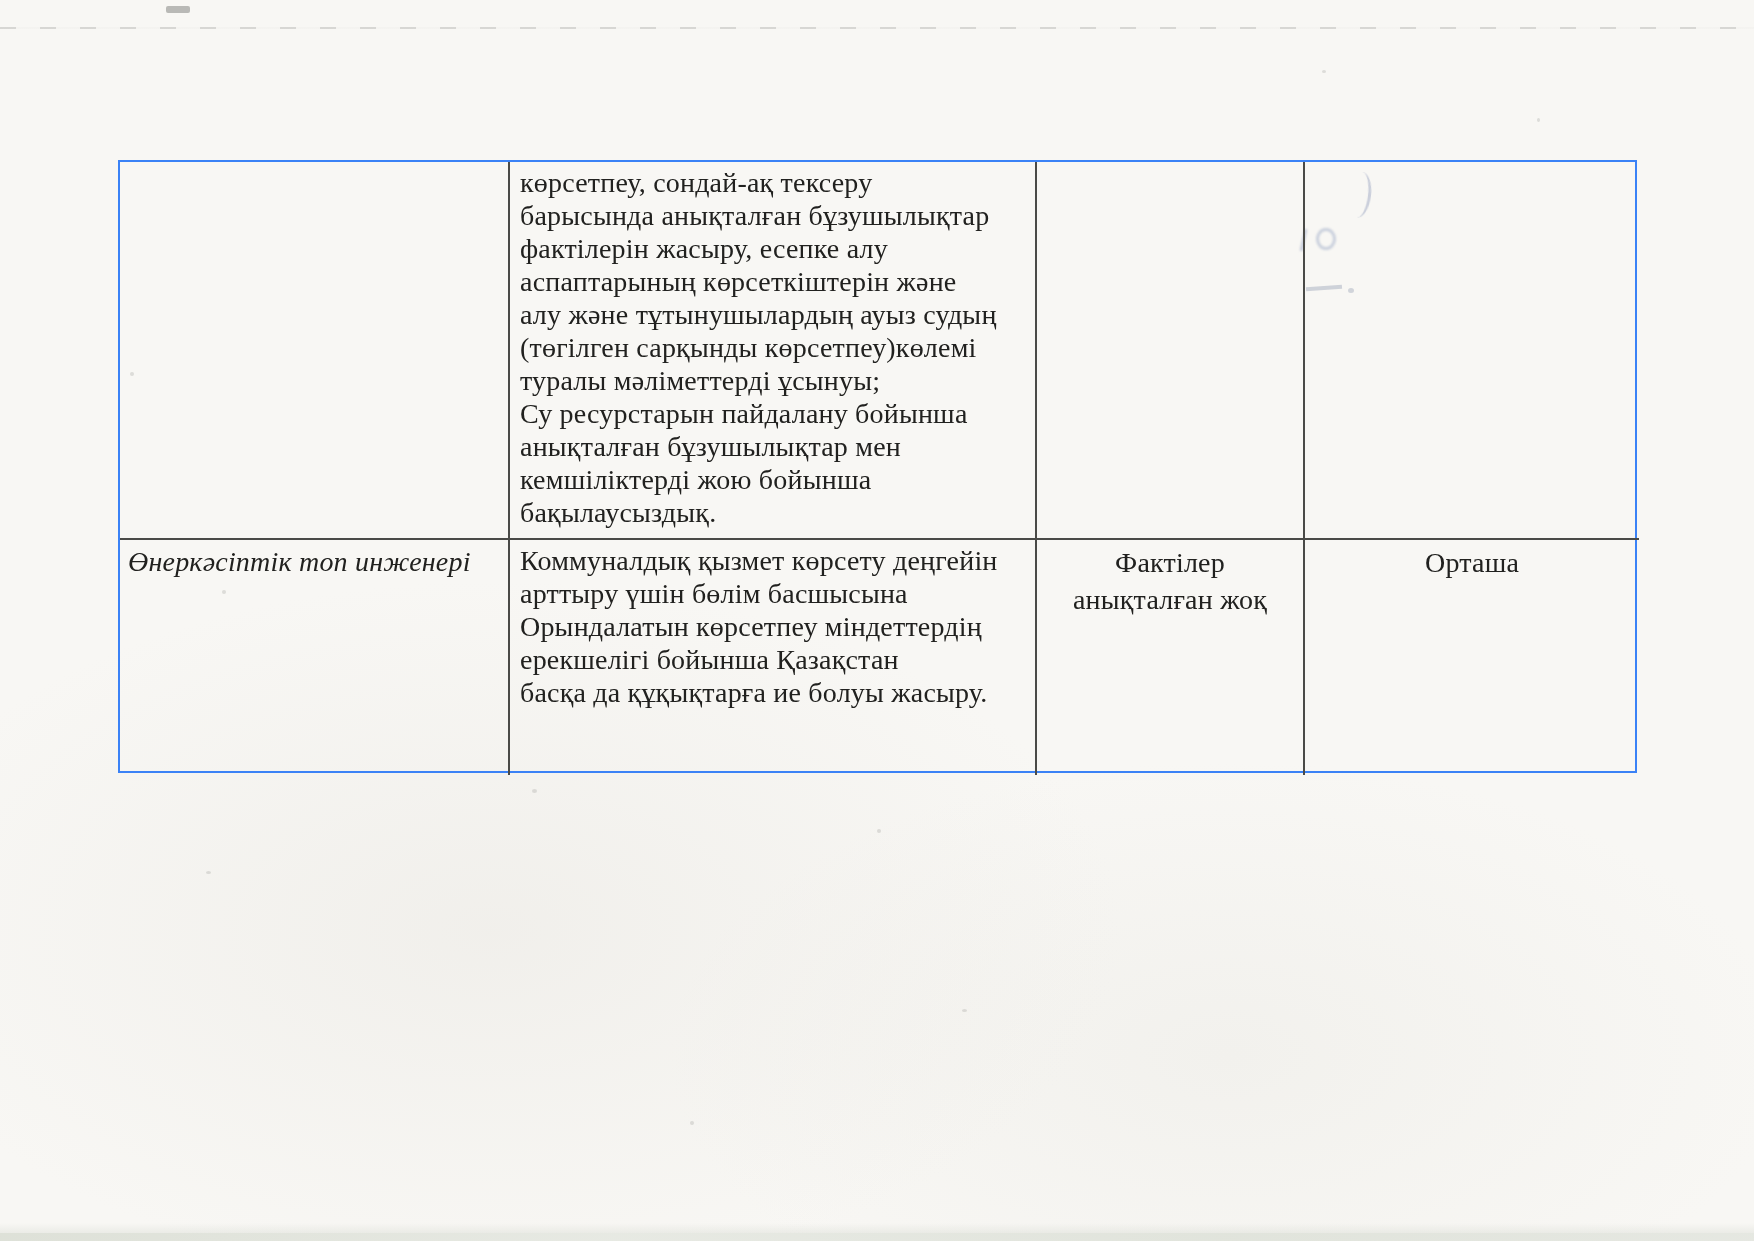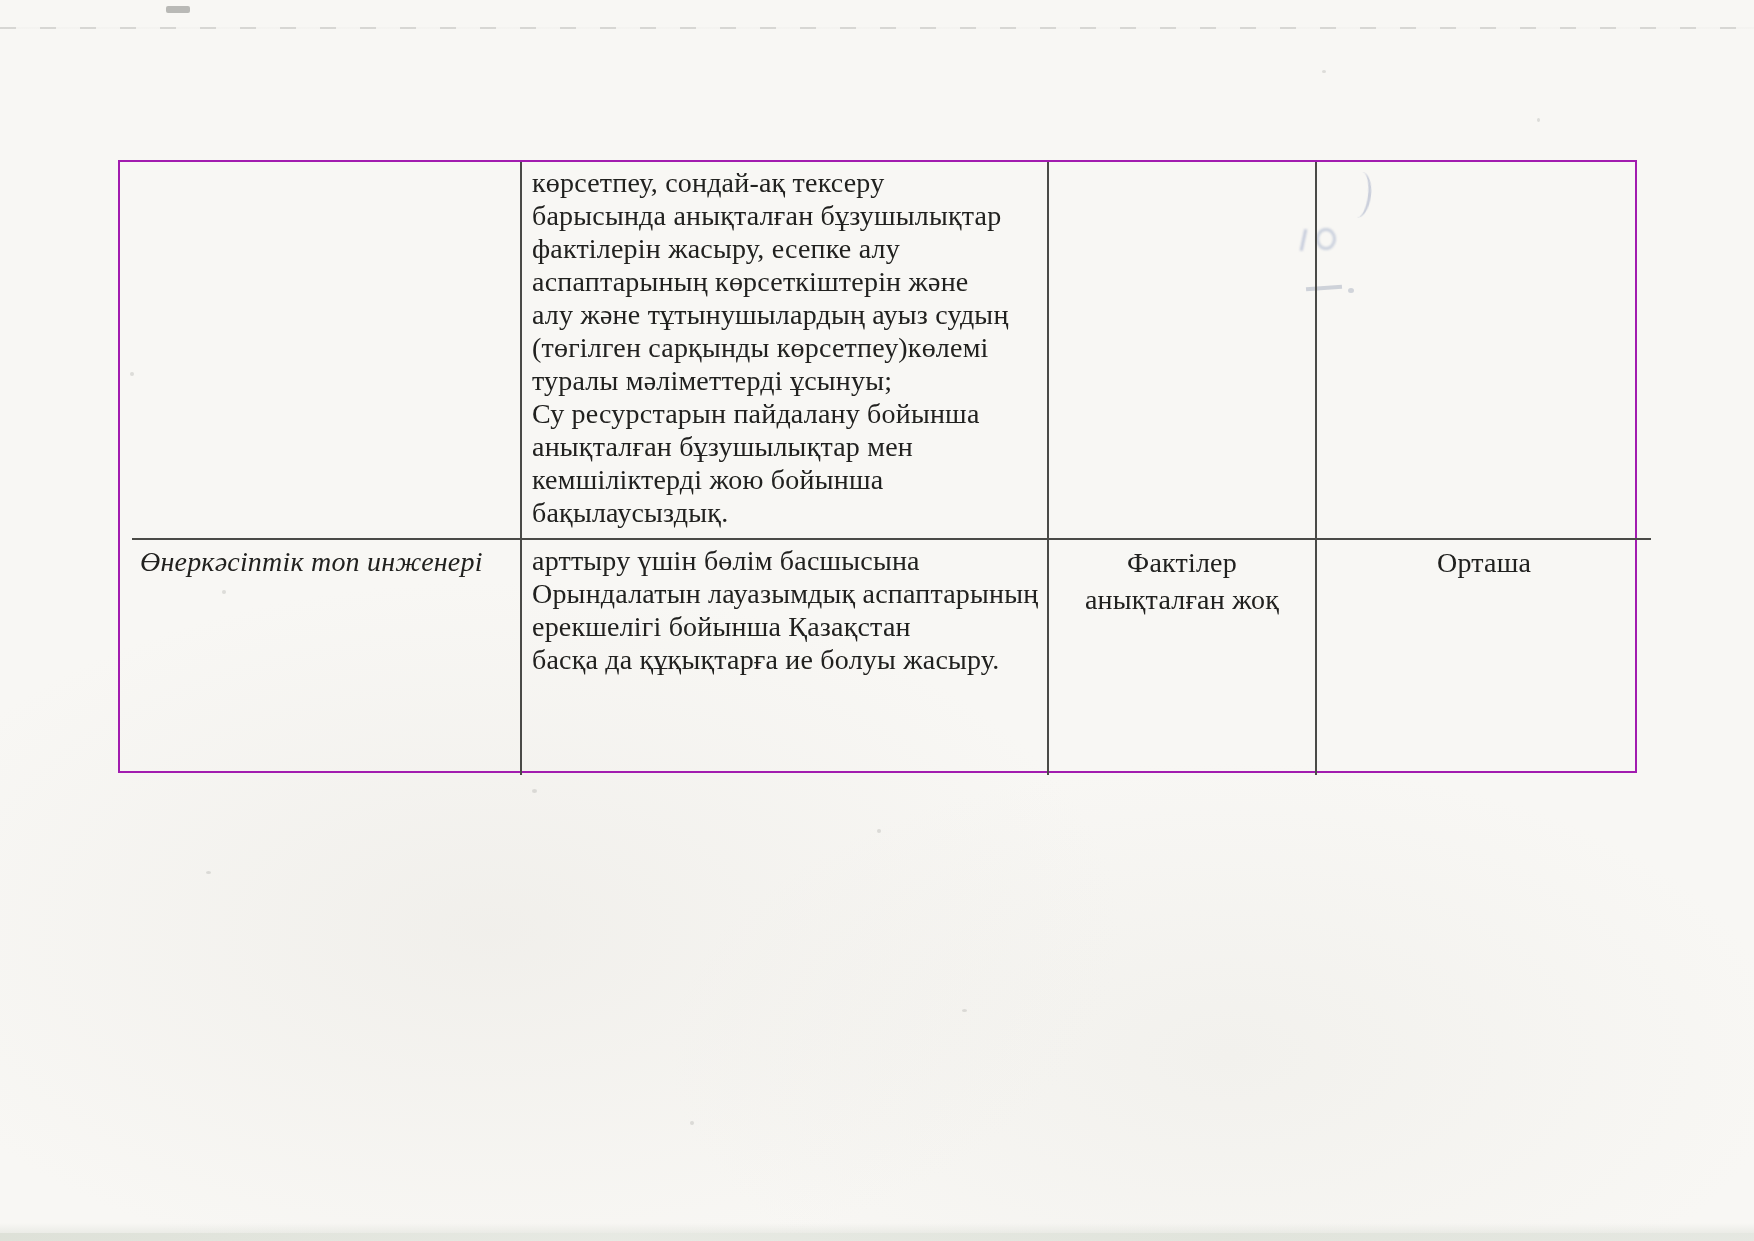--- a/index.html
+++ b/index.html
@@ -22,24 +22,23 @@
   
   .doc-table {
     position: absolute;
     left: 118px;
     top: 160px;
     width: 1519px;
     height: 613px;
     display: grid;
     grid-template-columns: 390px 527px 268px 334px;
     grid-template-rows: 376px 237px;
-    border: 2px solid #a21caf;
+    border: 2px solid #3b82f6;
     box-sizing: border-box;
     background: transparent;
-    padding-left: 12px;
   }
   .cell {
     box-sizing: border-box;
     border-right: 2px solid #4a4a47;
     padding: 4px 8px 0 8px;
     overflow: hidden;
   }
   .cell.last-col { border-right: none; }
   .cell.row2 { border-top: 2px solid #4a4a47; }
 
@@ -163,22 +162,23 @@
 
   <div class="cell row1 centered"></div>
 
   <div class="cell row1 centered last-col"></div>
 
   <div class="cell row2 title-cell">
     <div class="ln">Өнеркәсіптік топ инженері</div>
   </div>
 
   <div class="cell row2 duties">
+    <div class="ln">Коммуналдық қызмет көрсету деңгейін</div>
     <div class="ln">арттыру үшін бөлім басшысына</div>
-    <div class="ln">Орындалатын лауазымдық аспаптарының</div>
+    <div class="ln">Орындалатын көрсетпеу міндеттердің</div>
     <div class="ln">ерекшелігі бойынша Қазақстан</div>
     <div class="ln">басқа да құқықтарға ие болуы жасыру.</div>
   </div>
 
   <div class="cell row2 centered">
     <div class="ln">Фактілер</div>
     <div class="ln">анықталған жоқ</div>
   </div>
 
   <div class="cell row2 centered last-col">

